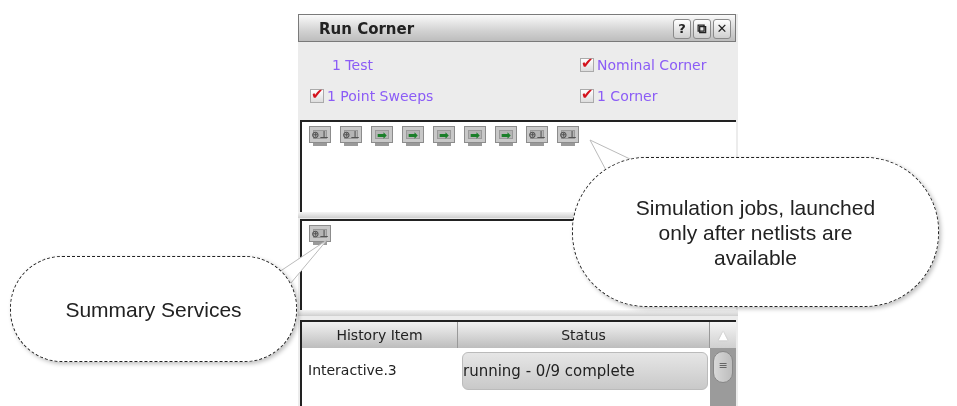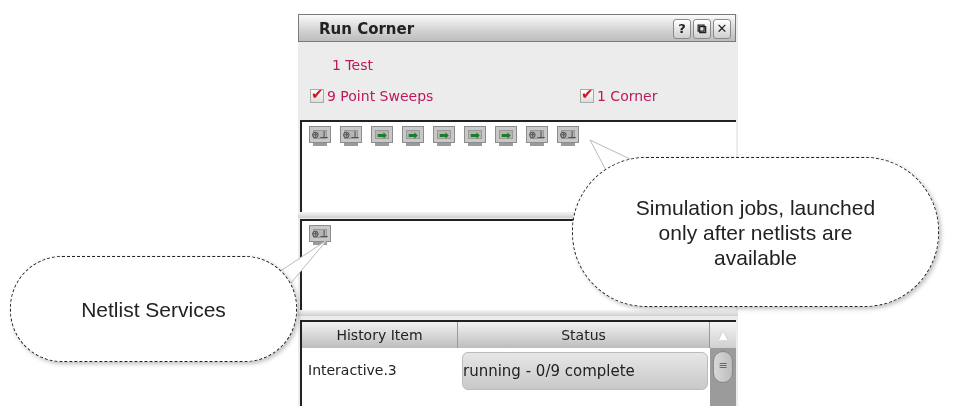--- a/index.html
+++ b/index.html
@@ -5,21 +5,21 @@
     html, body { margin:0; padding:0; }
     body { width:957px; height:406px; background:#ffffff; position:relative; overflow:hidden;
       font-family:"DejaVu Sans", sans-serif; }
     .panel { position:absolute; left:298px; top:14px; width:440px; height:392px; background:#ececec; }
     .titlebar { position:absolute; left:0; top:0; width:438px; height:28px;
       background:linear-gradient(#fafafa,#d2d2d2 60%,#bdbdbd); border:1px solid #7a7a7a; box-sizing:border-box;}
     .title { position:absolute; left:20px; top:5px; font-weight:bold; font-size:15px; color:#222; }
     .tb-btns { position:absolute; right:4px; top:4px; display:flex; gap:2px; }
     .tb-btn { width:16px; height:18px; border:1px solid #8a8a8a; border-radius:3px;
       background:linear-gradient(#fff,#cfcfcf); font-size:13px; line-height:18px; text-align:center; font-weight:bold; color:#222;}
-    .opt { position:absolute; font-size:14px; color:#be185d; display:flex; align-items:center; gap:3px; }
+    .opt { position:absolute; font-size:14px; color:#8b5cf6; display:flex; align-items:center; gap:3px; }
     .cb { width:14px; height:14px; background:linear-gradient(#fff,#ddd); border:1px solid #aaa; box-sizing:border-box;
       position:relative; }
     .cb::after { content:"✔"; position:absolute; left:0px; top:-5px; color:#d4121c; font-size:15px; font-weight:bold; }
     .box { position:absolute; left:2px; width:436px; background:#fff; border-top:2px solid #222; border-left:2px solid #222; box-sizing:border-box; }
     .icons { position:absolute; left:6px; top:4px; display:flex; gap:7px; }
     .ico { width:24px; height:22px; position:relative; }
     .ico .scr { position:absolute; left:1px; top:0; width:22px; height:17px; background:#c8c8c8; border:1px solid #8c8c8c; box-sizing:border-box; }
     .ico .scr .in { position:absolute; left:3px; top:3px; right:3px; bottom:3px; background:#b5b5b5; border:1px solid #9a9a9a; box-sizing:border-box;}
     .ico .base { position:absolute; left:5px; top:17px; width:14px; height:3px; background:#9a9a9a; }
     .ico .glyph { position:absolute; left:0; right:0; top:1px; text-align:center; font-size:10px; color:#555; line-height:14px; font-weight:bold; }
@@ -47,23 +47,27 @@
     <div class="tb-btns">
       <div class="tb-btn">?</div>
       <div class="tb-btn">⧉</div>
       <div class="tb-btn">✕</div>
     </div>
   </div>
 
   <div class="opt" style="left:34px;top:43px;">
     <span>1 Test</span>
   </div>
+  <div class="opt" style="left:282px;top:43px;">
+    <span class="cb"></span>
+    <span>Nominal Corner</span>
+  </div>
   <div class="opt" style="left:12px;top:74px;">
     <span class="cb"></span>
-    <span>9 Point Sweeps</span>
+    <span>1 Point Sweeps</span>
   </div>
   <div class="opt" style="left:282px;top:74px;">
     <span class="cb"></span>
     <span>1 Corner</span>
   </div>
 
   <div class="box" style="top:106px;height:92px;">
     <div class="icons" id="jobs-icons">
         <div class="ico">
           <div class="scr">
@@ -160,14 +164,14 @@
   <path d="M5,2 L85,40 L40,68 Z" fill="#fff" stroke="#bbb" stroke-width="1"></path>
 </svg>
 <div class="bubble" style="left:572px;top:157px;width:365px;height:148px;border-radius:74px;">
   <span style="width:250px;">Simulation jobs, launched only after netlists are available</span>
 </div>
 
 <svg class="tail" style="left:255px;top:238px;" width="80" height="60">
   <path d="M72,2 L15,40 L25,58 Z" fill="#fff" stroke="#bbb" stroke-width="1"></path>
 </svg>
 <div class="bubble" style="left:10px;top:256px;width:285px;height:104px;border-radius:52px;">
-  <span>Netlist Services</span>
+  <span>Summary Services</span>
 </div>
 
 </body></html>

